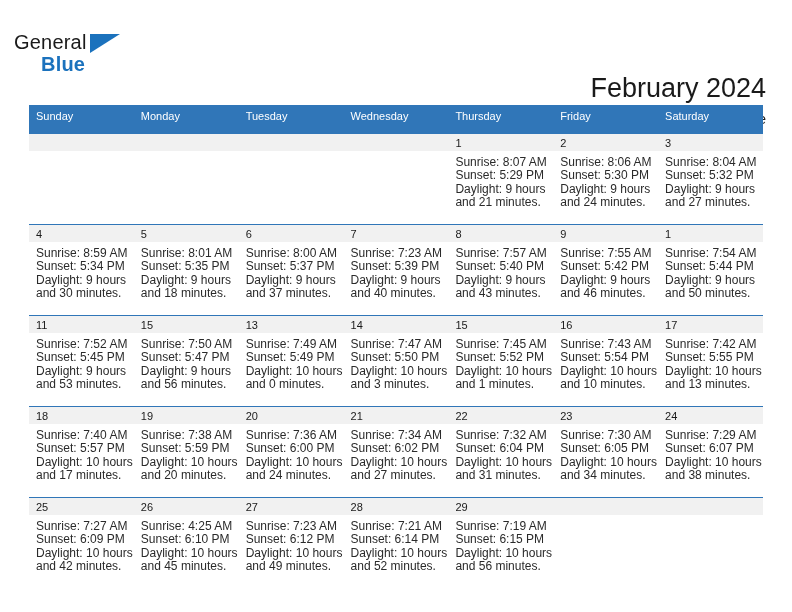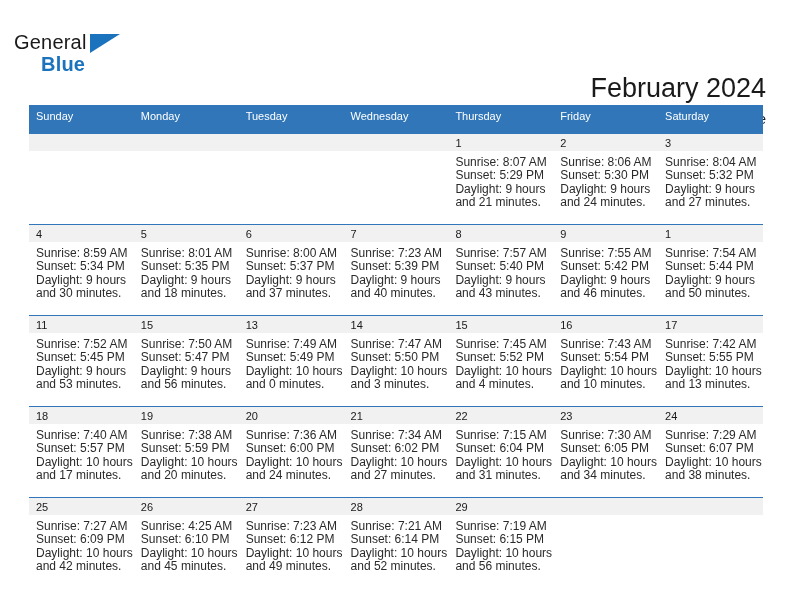--- a/index.html
+++ b/index.html
@@ -316,21 +316,21 @@
               <div>Daylight: 10 hours</div>
               <div>and 3 minutes.</div>
             </div>
           </td>
           <td>
             <div class="daynum-band">15</div>
             <div class="cell-body">
               <div>Sunrise: 7:45 AM</div>
               <div>Sunset: 5:52 PM</div>
               <div>Daylight: 10 hours</div>
-              <div>and 4 minutes.</div>
+              <div>and 1 minutes.</div>
             </div>
           </td>
           <td>
             <div class="daynum-band">16</div>
             <div class="cell-body">
               <div>Sunrise: 7:43 AM</div>
               <div>Sunset: 5:54 PM</div>
               <div>Daylight: 10 hours</div>
               <div>and 10 minutes.</div>
             </div>
@@ -378,21 +378,21 @@
             <div class="cell-body">
               <div>Sunrise: 7:34 AM</div>
               <div>Sunset: 6:02 PM</div>
               <div>Daylight: 10 hours</div>
               <div>and 27 minutes.</div>
             </div>
           </td>
           <td>
             <div class="daynum-band">22</div>
             <div class="cell-body">
-              <div>Sunrise: 7:15 AM</div>
+              <div>Sunrise: 7:32 AM</div>
               <div>Sunset: 6:04 PM</div>
               <div>Daylight: 10 hours</div>
               <div>and 31 minutes.</div>
             </div>
           </td>
           <td>
             <div class="daynum-band">23</div>
             <div class="cell-body">
               <div>Sunrise: 7:30 AM</div>
               <div>Sunset: 6:05 PM</div>

